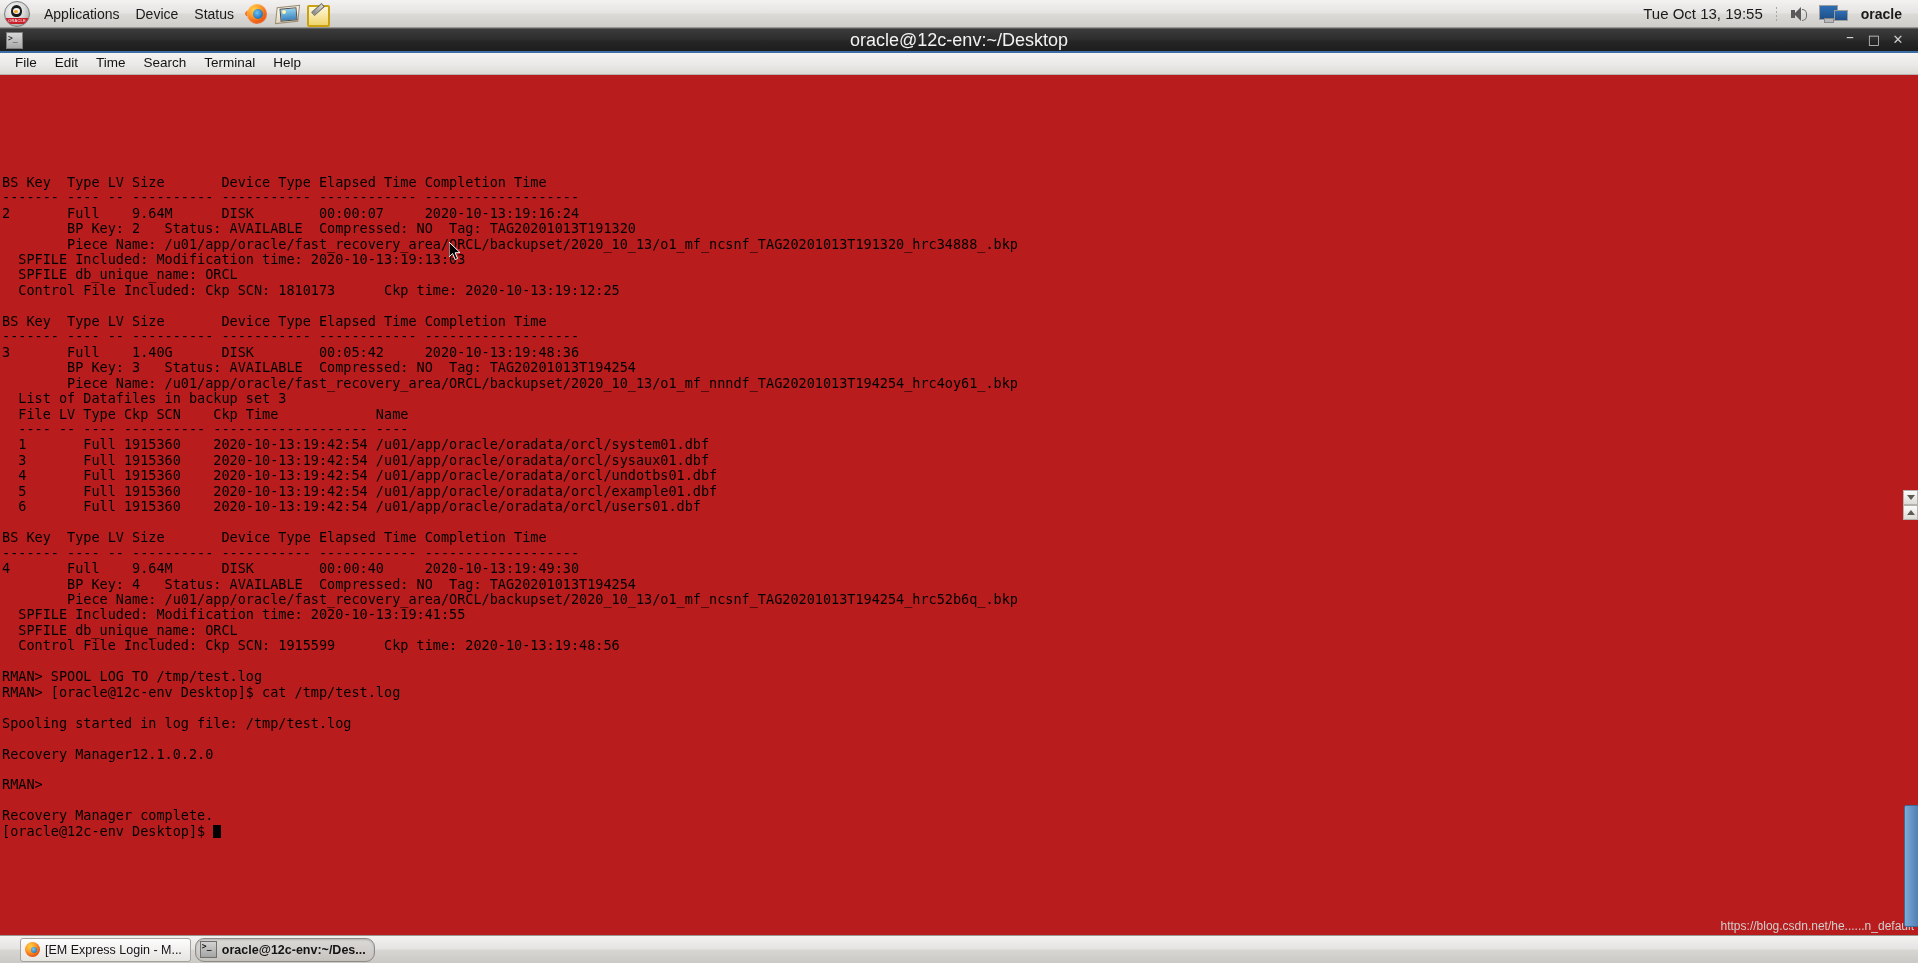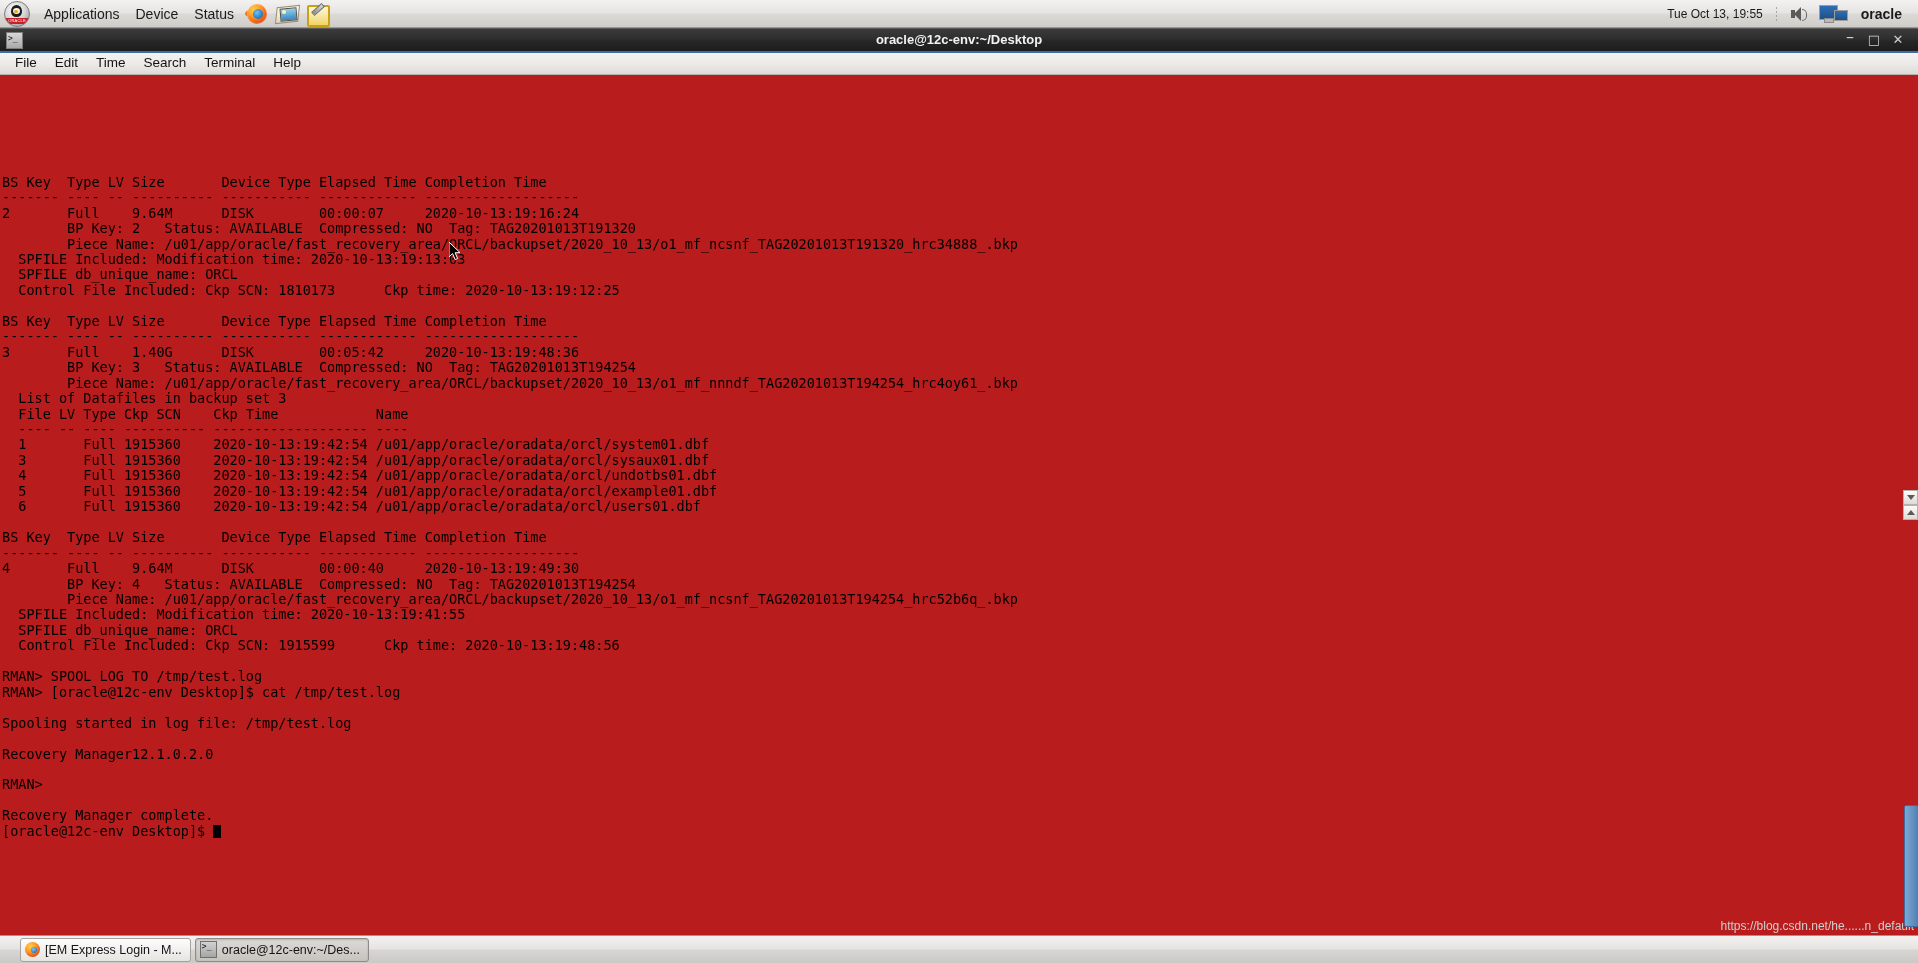--- a/index.html
+++ b/index.html
@@ -144,21 +144,21 @@
   }
 
   #panel-right {
     margin-left: auto;
     display: flex;
     align-items: center;
     height: 100%;
     padding-right: 8px;
   }
   #clock {
-    font-size: 12px;
+    font-size: 15px;
     padding: 3px 8px;
     color: #1a1a1a;
     white-space: nowrap;
   }
   .panel-sep {
     width: 4px; height: 16px;
     margin: 0 4px;
     background-image: radial-gradient(#a9a6a1 1px, transparent 1px);
     background-size: 3px 4px;
     flex: none;
@@ -261,22 +261,22 @@
     font-family: "DejaVu Sans Mono", monospace;
     font-size: 8px;
     color: #111;
     line-height: 15px;
   }
   #window-title {
     position: absolute;
     left: 0; right: 0;
     text-align: center;
     color: #f2f2f2;
-    font-size: 13px;
-    font-weight: bold;
+    font-size: 18px;
+    font-weight: normal;
     line-height: 22px;
     pointer-events: none;
     white-space: nowrap;
   }
   #window-buttons {
     margin-left: auto;
     display: flex;
     align-items: center;
     padding-right: 8px;
     z-index: 2;
@@ -425,21 +425,22 @@
     color: #141414;
     max-width: 230px;
     white-space: nowrap;
     overflow: hidden;
     cursor: default;
   }
   .task-btn.active {
     background: linear-gradient(180deg,#dcdad7,#c6c3bf);
     border-color: #8e8b87;
     box-shadow: inset 0 1px 2px rgba(0,0,0,.18);
-    font-weight: normal;
+    font-weight: bold;
+    border-radius: 9px;
   }
   .task-ico {
     width: 15px; height: 15px;
     margin-right: 5px;
     flex: none;
     position: relative;
   }
   .task-ico.ff {
     border-radius: 50%;
     background: radial-gradient(circle at 36% 30%, #ffd04a 0%, #ff9b27 38%, #e85b14 70%, #b8360d 100%);

